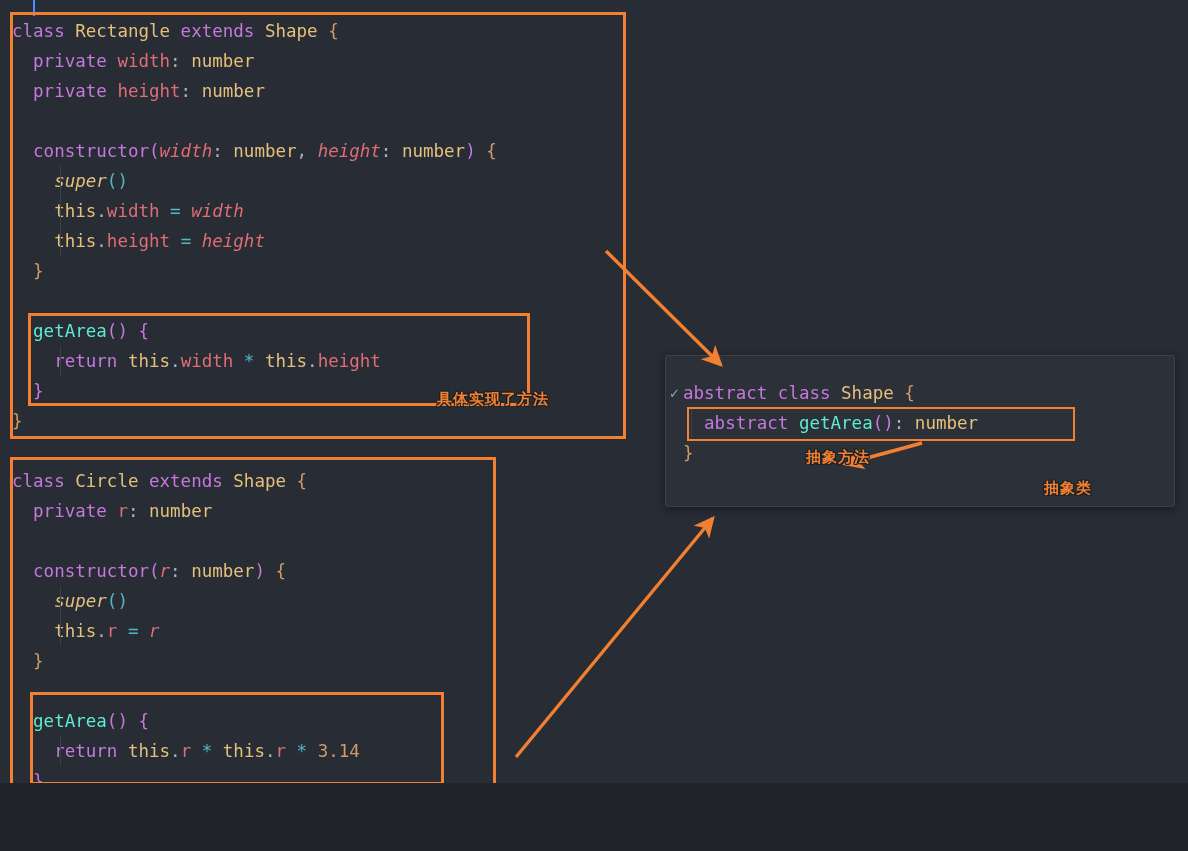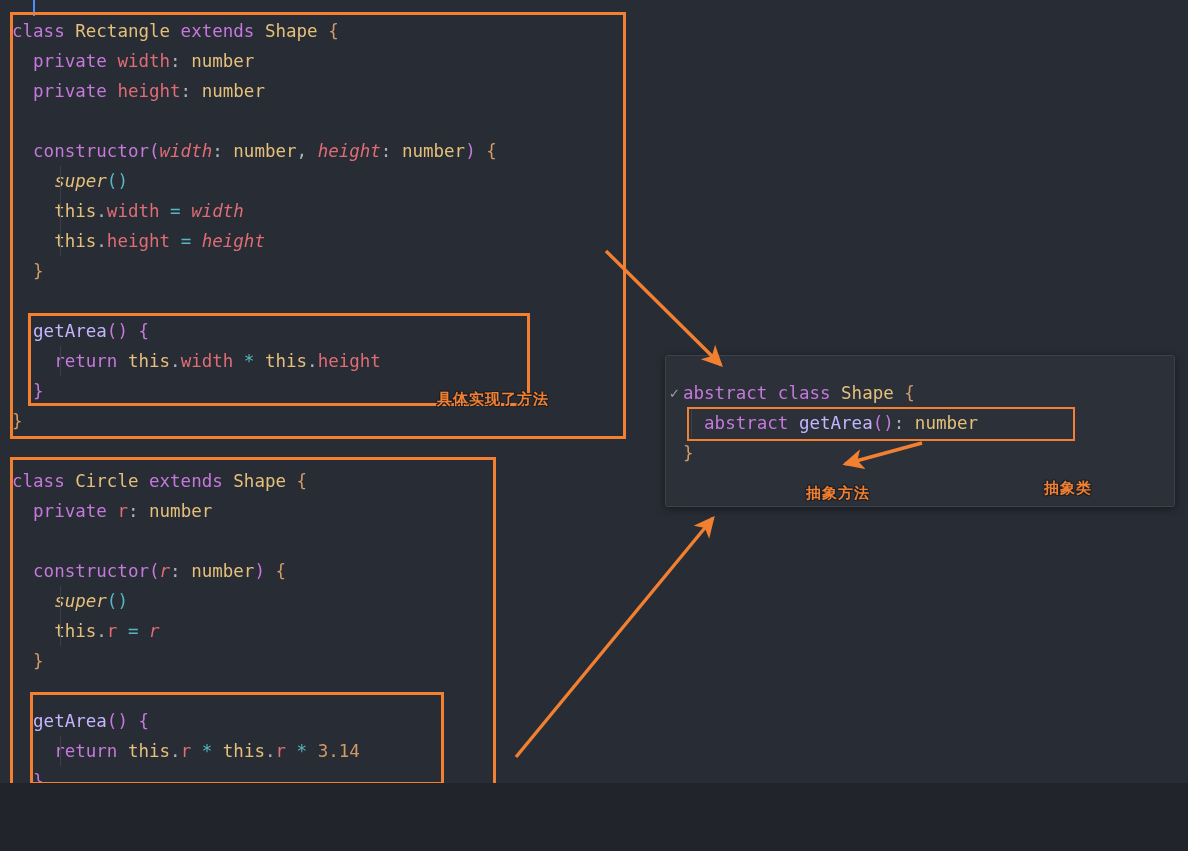--- a/index.html
+++ b/index.html
@@ -53,21 +53,21 @@
   .code {
     position: absolute;
     font-family: "DejaVu Sans Mono", "Liberation Mono", monospace;
     font-size: 17.5px;
     line-height: 30px;
     white-space: pre;
     letter-spacing: 0px;
   }
   .tok-kw      { color: #c678dd; }
   .tok-type    { color: #e5c07b; }
-  .tok-fn      { color: #c4b5fd; }
+  .tok-fn      { color: #5eead4; }
   .tok-prop    { color: #e06c75; }
   .tok-this    { color: #e5c07b; }
   .tok-punct   { color: #abb2bf; }
   .tok-paren   { color: #c678dd; }
   .tok-brace   { color: #d19a66; }
   .tok-brace-p { color: #c678dd; }
   .tok-op      { color: #56b6c2; }
   .tok-param   { color: #e06c75; font-style: italic; }
   .tok-super   { color: #e5c07b; font-style: italic; }
   .tok-num     { color: #d19a66; }
@@ -168,17 +168,17 @@
 
     <line x1="516" y1="757" x2="713" y2="518" stroke="#f28030" stroke-width="3.4" marker-end="url(#ah)"></line>
 
     <line x1="922" y1="443" x2="845" y2="464" stroke="#f28030" stroke-width="3.4" marker-end="url(#ah)"></line>
   </svg>
 
   <div class="anno-label" style="left:437px; top:390px;">具体实现了方法</div>
 
   <div class="anno-label" style="left:283px; top:791px;">具体实现了方法</div>
 
-  <div class="anno-label" style="left:806px; top:484px;">抽象方法</div>
+  <div class="anno-label" style="left:806px; top:448px;">抽象方法</div>
 
   <div class="anno-label" style="left:1044px; top:479px;">抽象类</div>
 
 </div>
 
 </body></html>

